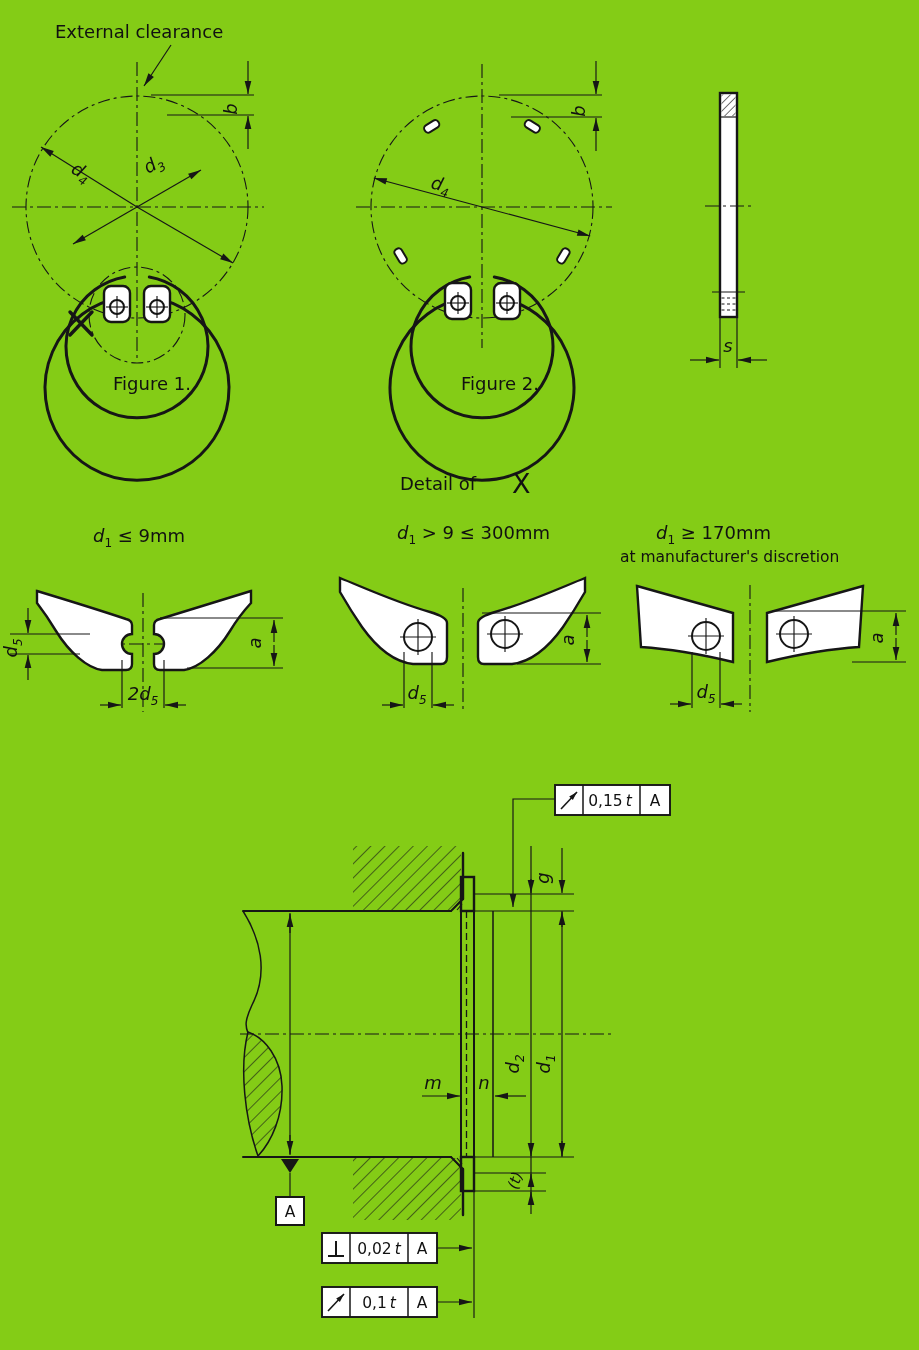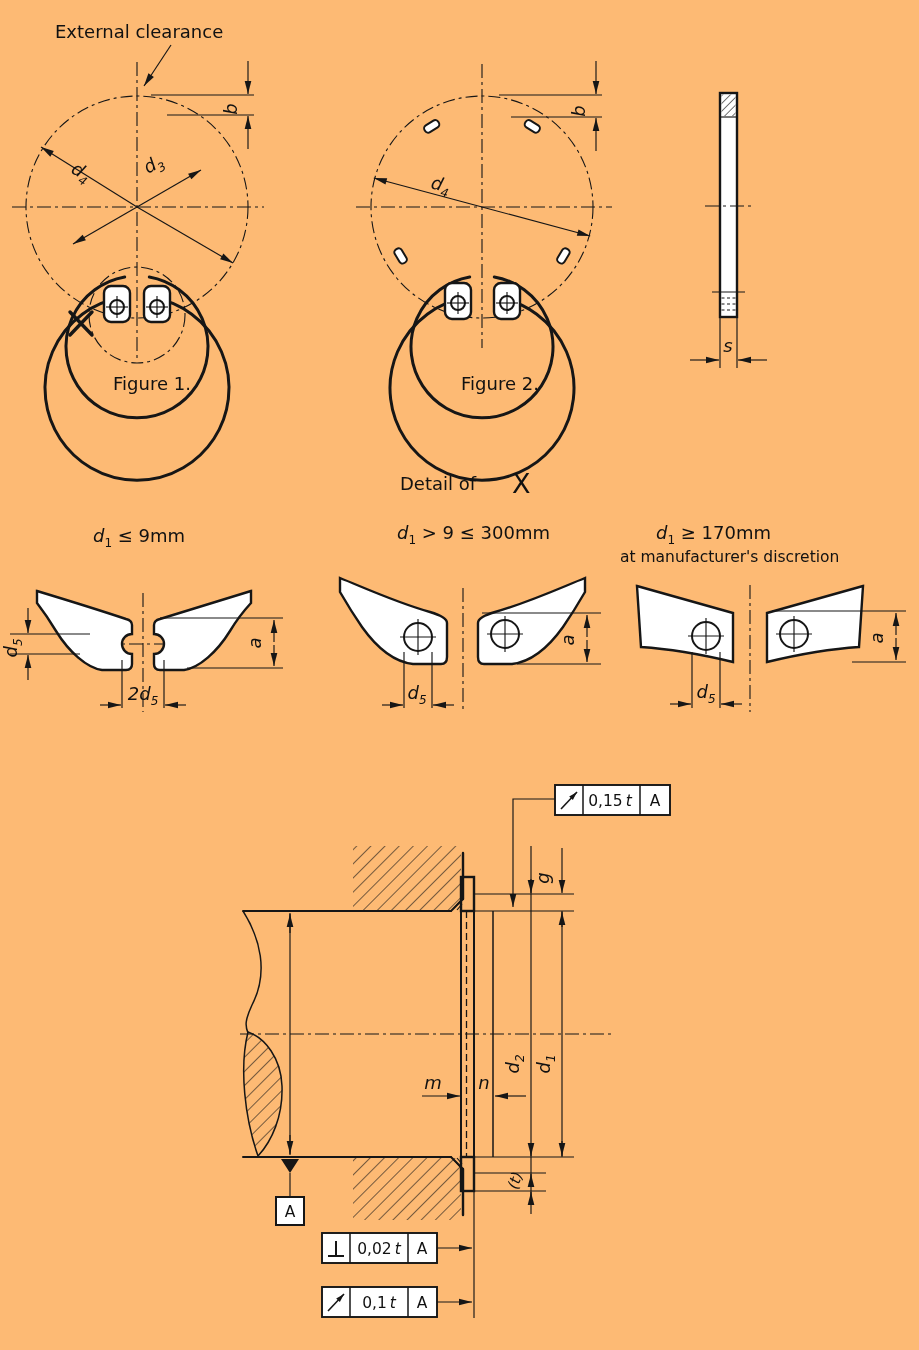--- a/index.html
+++ b/index.html
@@ -1,16 +1,16 @@
 <!DOCTYPE html>
 <html><head>
 <meta charset="utf-8">
 <style>
   html,body{margin:0;padding:0;background:#ffffff;}
-  .page{width:919px;height:1350px;position:relative;background:#fdba74;overflow:hidden;}
+  .page{width:919px;height:1350px;position:relative;background:#84cc16;overflow:hidden;}
   svg{display:block;}
   
   .s3{stroke:#161616;stroke-width:3;fill:none;stroke-linecap:round;}
   .s25{stroke:#161616;stroke-width:2.4;fill:none;stroke-linecap:round;}
   .s2{stroke:#161616;stroke-width:2;fill:none;stroke-linecap:round;}
   .s15{stroke:#161616;stroke-width:1.5;fill:none;}
   .s1{stroke:#161616;stroke-width:1.15;fill:none;}
   .cl{stroke:#161616;stroke-width:1.1;fill:none;stroke-dasharray:14 4 3 4;}
   .clc{stroke:#161616;stroke-width:1.1;fill:none;stroke-dasharray:12 4 3 4;}
   .hid{stroke:#161616;stroke-width:1.3;fill:none;stroke-dasharray:7 4;}

